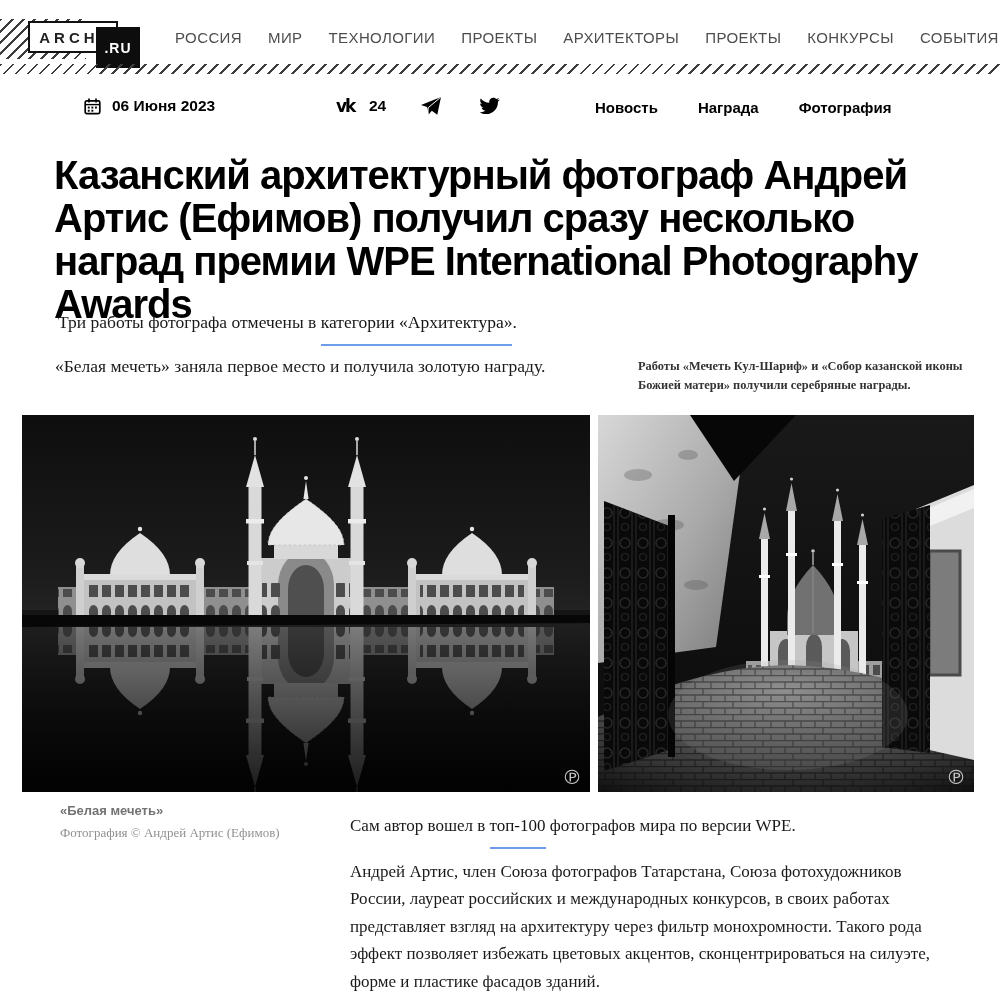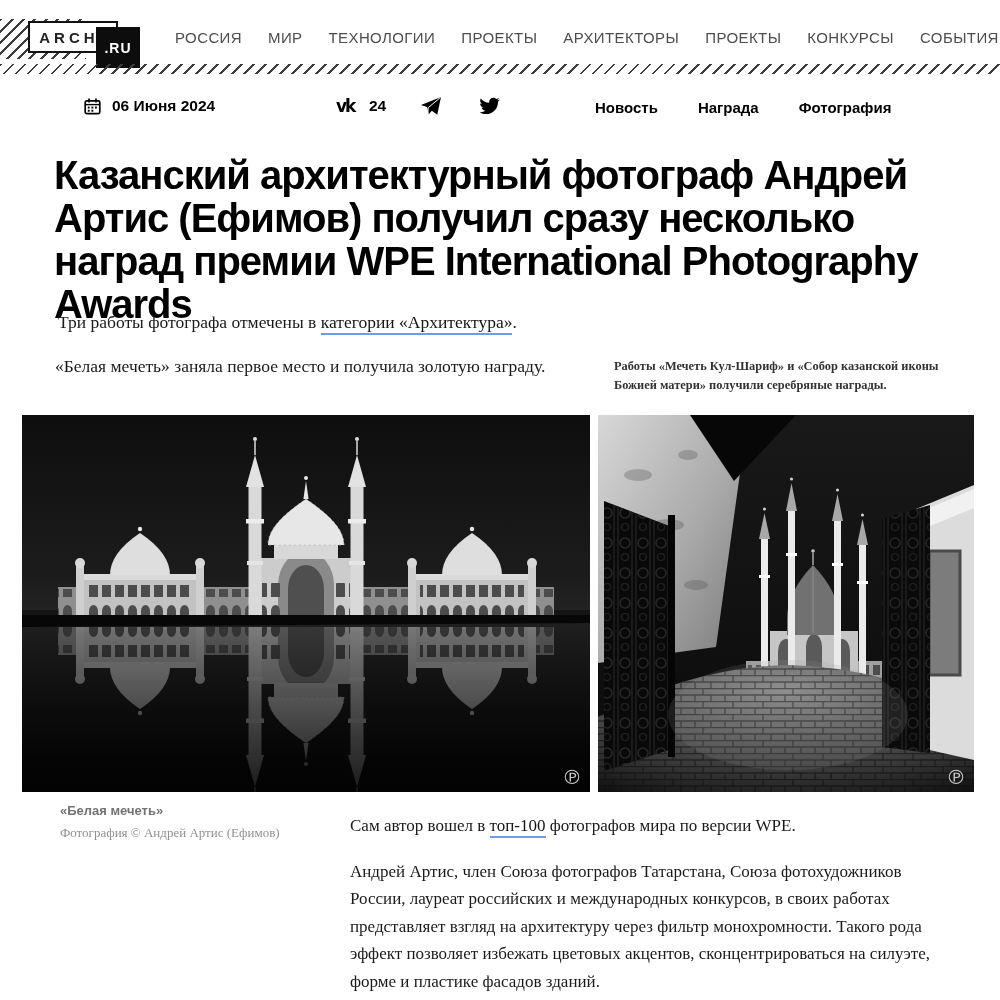--- a/index.html
+++ b/index.html
@@ -29,24 +29,24 @@
   .share-btn{cursor:pointer;display:flex;align-items:center;}
   .tg{margin-left:34px;} .tw{margin-left:36px;}
   .tags{left:595px;top:99px;display:flex;gap:40px;}
   .tags a{font-size:15px;font-weight:bold;color:#000;text-decoration:none;cursor:pointer;}
 
   
   h1{left:54px;top:154px;margin:0;width:870px;font-size:40px;line-height:43px;
      font-weight:bold;letter-spacing:-1px;color:#000;}
   .subtitle{left:58px;top:312px;font-family:"Liberation Serif",serif;font-size:17.5px;color:#1a1a1a;}
   .lead{left:55px;top:356px;font-family:"Liberation Serif",serif;font-size:17.5px;color:#1a1a1a;}
-  .side-note{left:614px;top:357px;width:340px;font-family:"Liberation Serif",serif;
+  .side-note{left:638px;top:357px;width:340px;font-family:"Liberation Serif",serif;
      font-size:12.4px;font-weight:600;color:#333;line-height:1.55;}
   .serif-link{color:#151515;text-decoration:none;border-bottom:2px solid #6d9ce8;
-     padding-bottom:1px;cursor:pointer;}
+     padding-bottom:12px;cursor:pointer;}
 
   
   .photo1{left:22px;top:415px;width:568px;height:377px;cursor:pointer;}
   .photo2{left:598px;top:415px;width:376px;height:377px;cursor:pointer;}
   .photo1 svg,.photo2 svg{display:block;}
   .pin{position:absolute;right:8px;bottom:5px;color:#c9c9c9;font-size:20px;
      font-family:"DejaVu Sans",sans-serif;cursor:pointer;line-height:1;}
 
   
   .caption{left:60px;top:803px;width:280px;}
@@ -91,21 +91,21 @@
       <line x1="1.6" y1="6.6" x2="15.4" y2="6.6" stroke="#000" stroke-width="1.4"></line>
       <g fill="#000">
           <rect x="3.8" y="8.6" width="1.9" height="1.9"></rect>
           <rect x="7.4" y="8.6" width="1.9" height="1.9"></rect>
       <rect x="11" y="8.6" width="1.9" height="1.9"></rect>
           <rect x="3.8" y="11.8" width="1.9" height="1.9"></rect>
       <rect x="7.4" y="11.8" width="1.9" height="1.9"></rect>
         </g>
     </svg>
   </span>
-  <span>06 Июня 2024</span>
+  <span>06 Июня 2023</span>
 </div>
 
 <div class="abs shares">
   <span class="share-btn">
     <svg width="28" height="18" viewBox="0 0 28 18">
       <text x="0" y="15" font-family="DejaVu Sans, sans-serif" font-size="17" font-weight="bold" letter-spacing="-2" fill="#000">vk</text>
     </svg>
   </span>
   <span class="share-count">24</span>
   <span class="share-btn tg">

